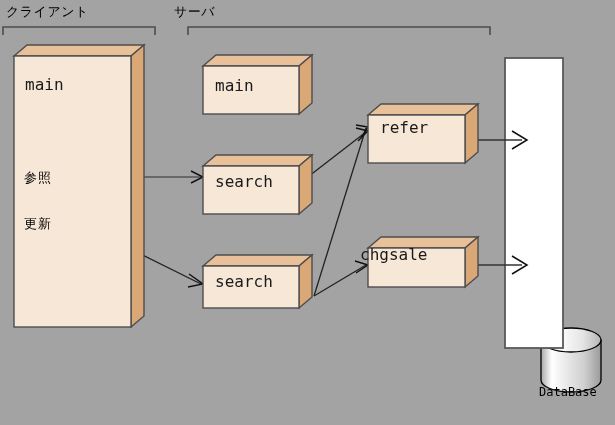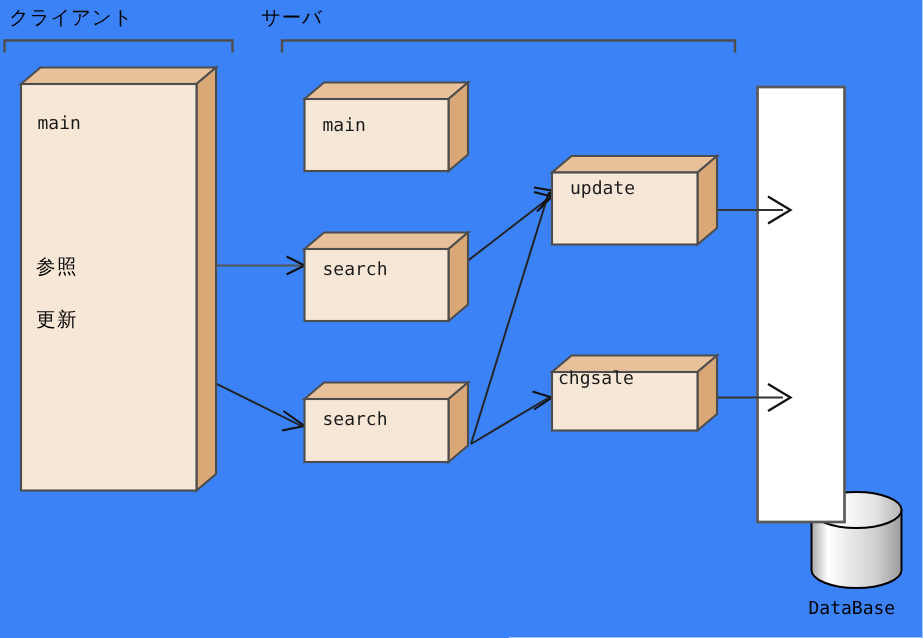--- a/index.html
+++ b/index.html
@@ -7,42 +7,42 @@
     padding: 0;
     background: #ffffff;
   }
   body {
     font-family: "Liberation Sans", sans-serif;
   }
   #canvas {
     position: relative;
     width: 615px;
     height: 425px;
-    background: #3b82f6;
+    background: #a3a3a3;
     overflow: hidden;
   }
   #svg-layer {
     position: absolute;
     left: 0;
     top: 0;
     width: 615px;
     height: 425px;
   }
   .hdr-label {
     position: absolute;
     font-family: "DejaVu Sans", sans-serif;
     font-size: 13px;
     color: #000000;
     white-space: nowrap;
     letter-spacing: 0.5px;
   }
   .box-label {
     position: absolute;
     font-family: "DejaVu Sans Mono", monospace;
-    font-size: 12px;
+    font-size: 16px;
     color: #1a1a1a;
     white-space: nowrap;
   }
   .jp-label {
     position: absolute;
     font-family: "DejaVu Sans", sans-serif;
     font-size: 13px;
     color: #000000;
     white-space: nowrap;
     letter-spacing: 1px;
@@ -169,27 +169,27 @@
   </svg>
 
   <div class="hdr-label" style="left:6px; top:3px;">クライアント</div>
 
   <div class="hdr-label" style="left:174px; top:3px;">サーバ</div>
 
   <div class="box-label" style="left:25px; top:75px;">main</div>
 
   <div class="jp-label" style="left:24px; top:169px;text-align:center;">参照</div>
 
-  <div class="jp-label" style="left:24px; top:204px;text-align:center;">更新</div>
+  <div class="jp-label" style="left:24px; top:215px;text-align:center;">更新</div>
 
   <div class="box-label" style="left:215px; top:76px;">main</div>
 
   <div class="box-label" style="left:215px; top:172px;">search</div>
 
   <div class="box-label" style="left:215px; top:272px;">search</div>
 
-  <div class="box-label" style="left:380px; top:118px;">update</div>
+  <div class="box-label" style="left:380px; top:118px;">refer</div>
 
-  <div class="box-label" style="left:372px; top:245px;">chgsale</div>
+  <div class="box-label" style="left:360px; top:245px;">chgsale</div>
 
-  <div class="db-label" style="left:539px; top:398px;">DataBase</div>
+  <div class="db-label" style="left:539px; top:385px;">DataBase</div>
 
 </div>
 
 </body></html>

